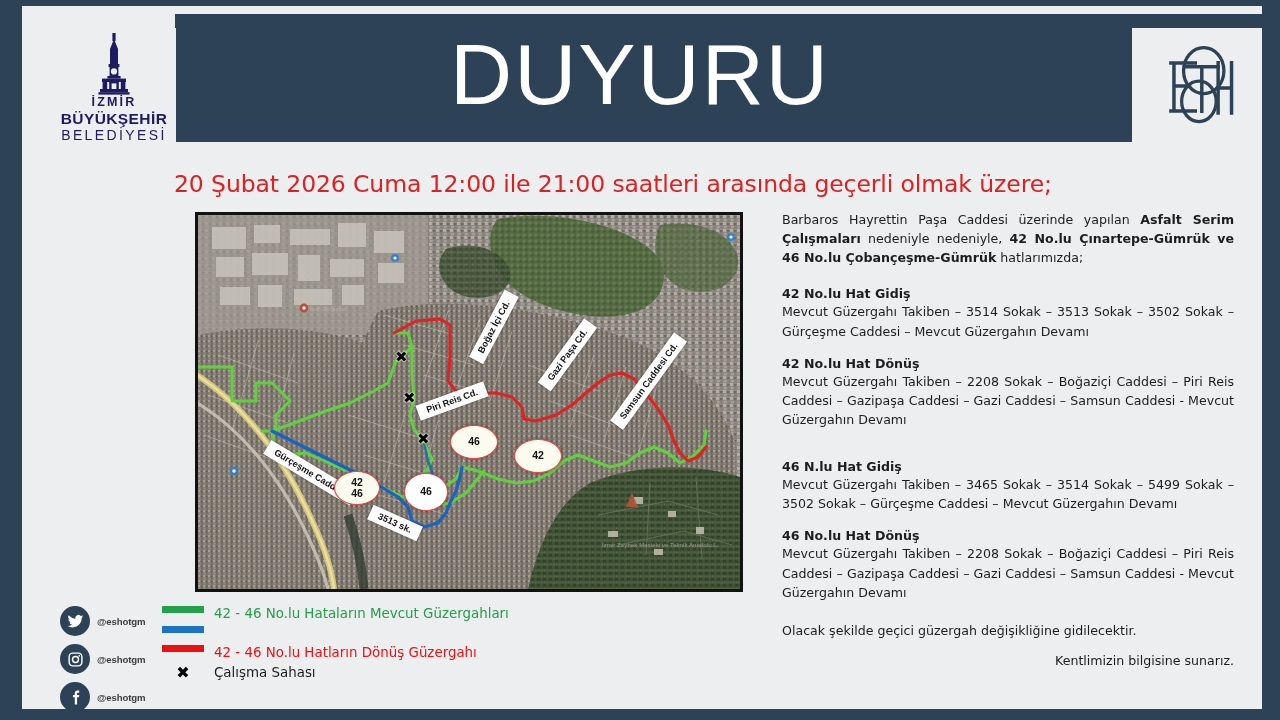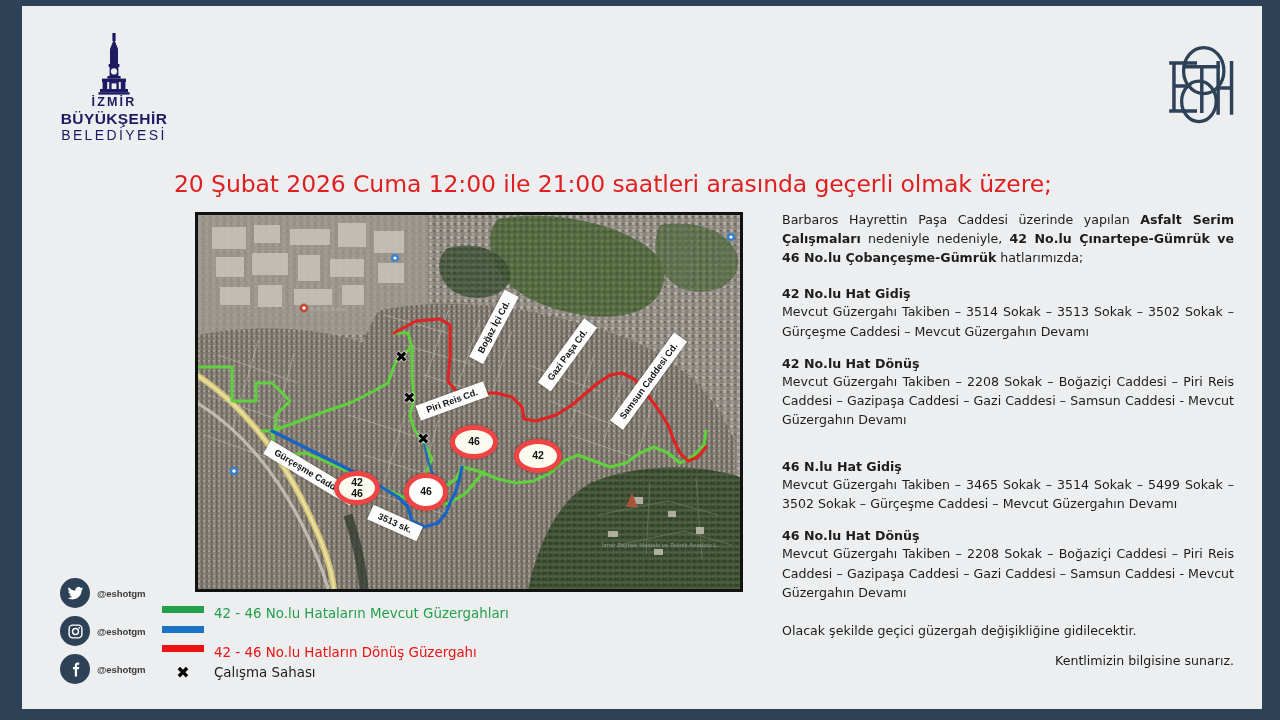--- a/index.html
+++ b/index.html
@@ -117,21 +117,21 @@
     font-family: "Liberation Sans", sans-serif;
     padding: 3px 9px;
     white-space: nowrap;
     box-shadow: 0 0 2px rgba(0,0,0,.45);
     transform-origin: center center;
   }
   
   .route-badge {
     position: absolute;
     background: #fbfbf0;
-    border: 5px solid #ef4444;
+    border: 1px solid #ef4444;
     border-radius: 50%;
     display: flex; flex-direction: column;
     align-items: center; justify-content: center;
     color: #111;
     font-size: 10.5px;
     font-weight: 700;
     font-family: "Liberation Sans", sans-serif;
     line-height: 1.05;
     box-shadow: 0 0 3px rgba(0,0,0,.35);
   }
@@ -171,21 +171,21 @@
   }
   .legend-label {
     font-size: 13.4px;
     font-family: "DejaVu Sans", sans-serif;
     white-space: nowrap;
   }
 
   
   #social {
     position: absolute;
-    left: 38px; top: 568px;
+    left: 38px; top: 596px;
     width: 110px;
   }
   .social-row {
     display: flex; align-items: center;
     height: 38px;
   }
   .social-icon {
     width: 30px; height: 30px;
     flex: 0 0 30px;
     border-radius: 50%;
@@ -227,20 +227,23 @@
   .gap-md { height: 15px; }
   .gap-xl { height: 30px; }
   .gap-sm { height: 11px; }
 </style>
 </head>
 <body>
 
 <div id="poster">
   <div id="sheet">
 
+    <div id="header-band">
+      <div id="title-text">DUYURU</div>
+    </div>
 
     <div id="izmir-logo">
       <svg id="izmir-tower" viewBox="0 0 48 62">
         <g fill="#1e1b63">
           <rect x="22.4" y="0" width="3.2" height="8"></rect>
           <polygon points="24,6 20,16 28,16"></polygon>
           <rect x="20" y="16" width="8" height="16"></rect>
           <rect x="18.6" y="31" width="10.8" height="3"></rect>
           <rect x="19.6" y="34" width="8.8" height="9"></rect>
           <circle cx="24" cy="38.4" r="3.1" fill="#eceef0"></circle>

